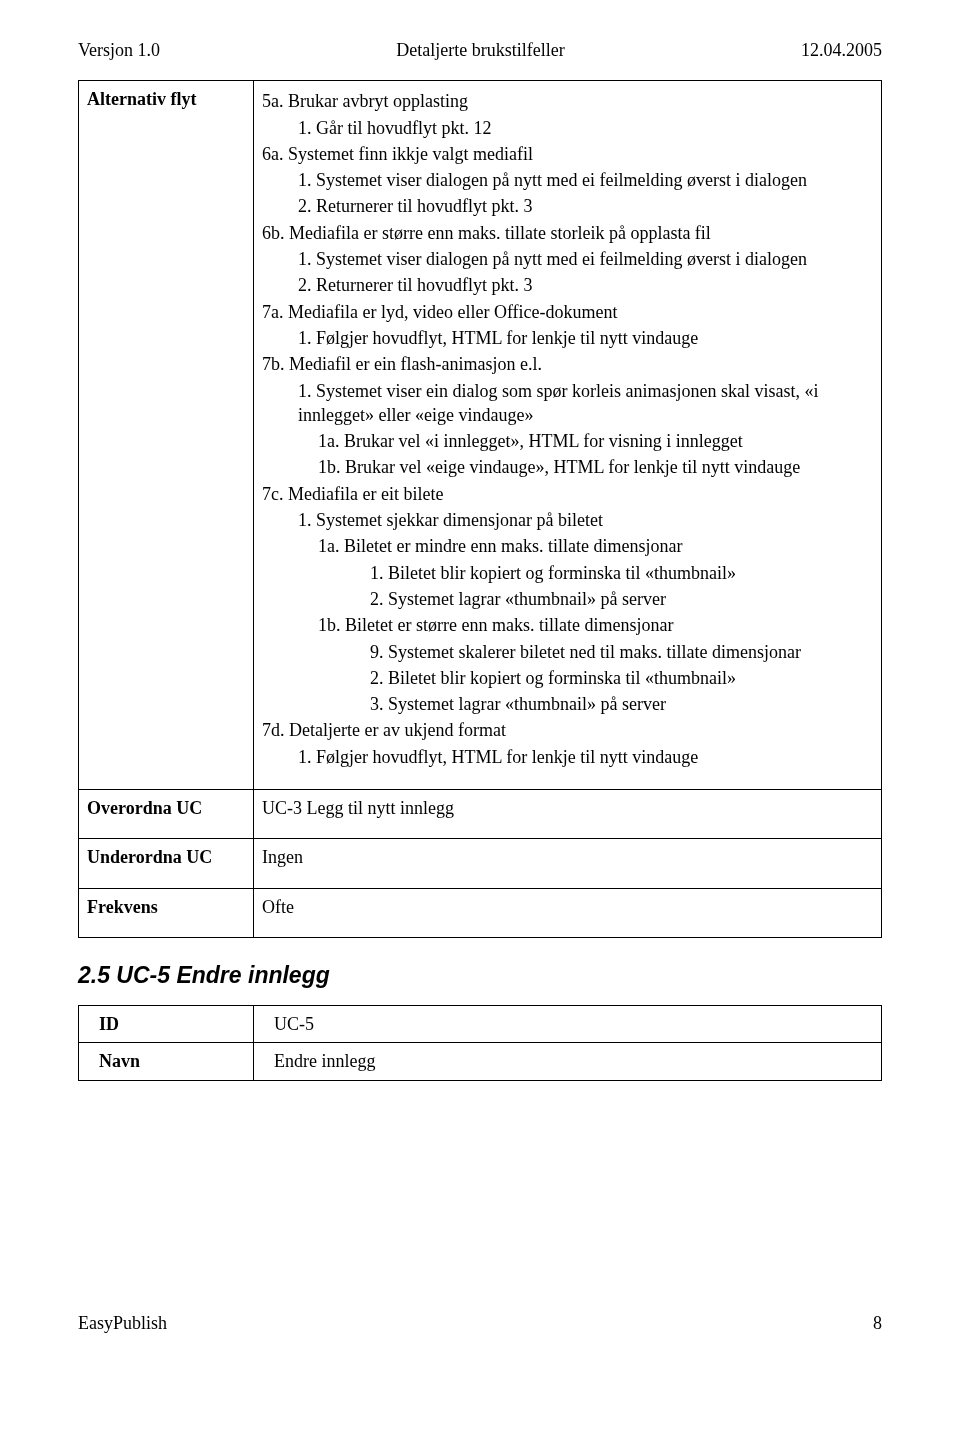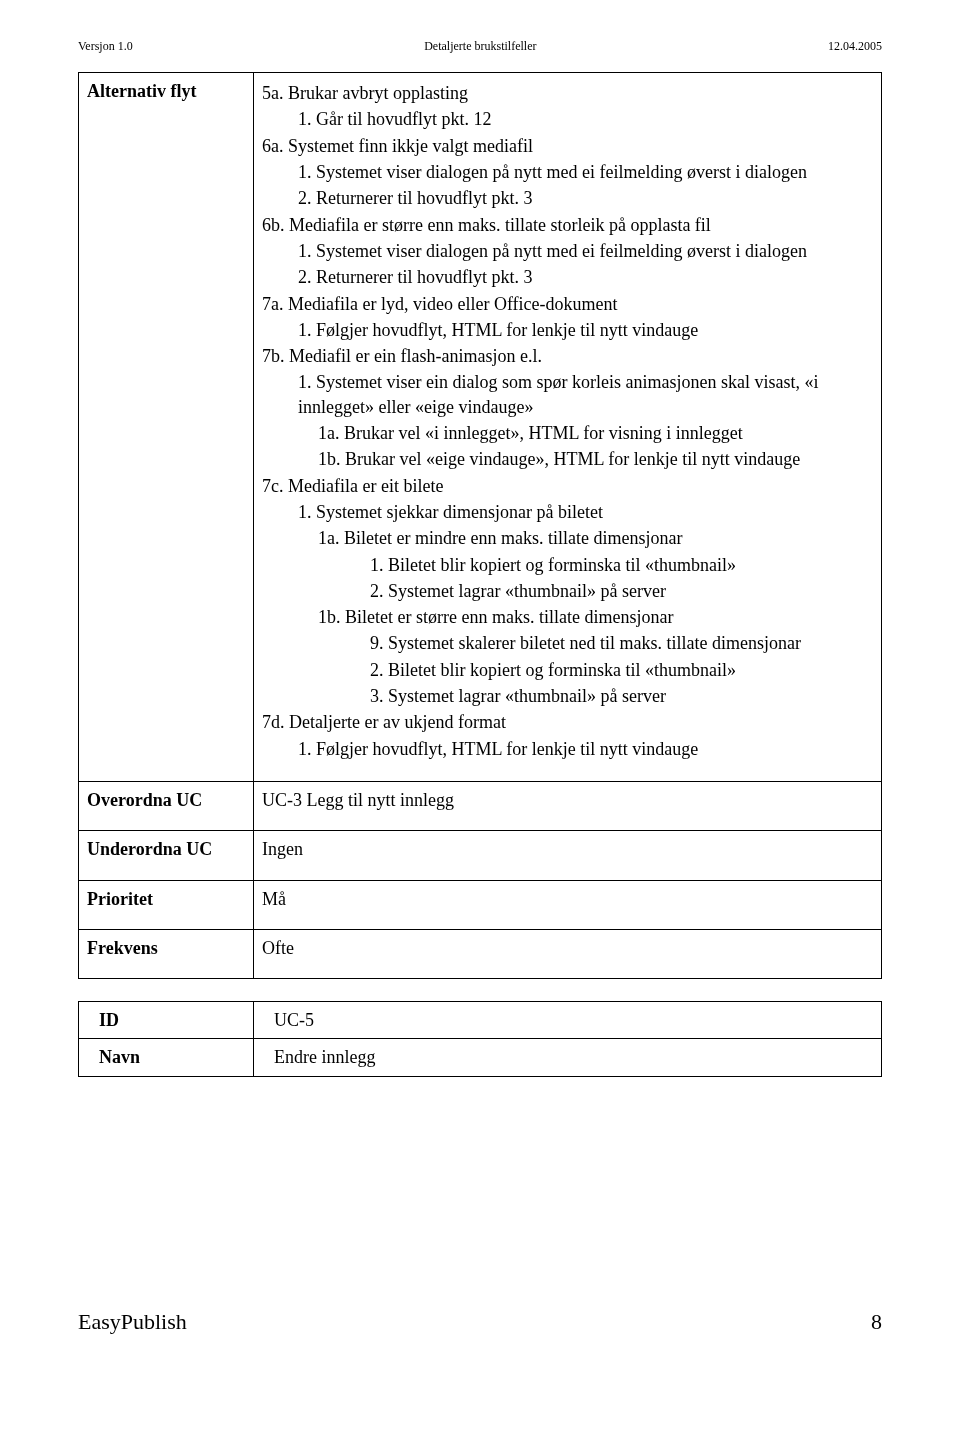--- a/index.html
+++ b/index.html
@@ -11,21 +11,21 @@
     width: 960px;
     font-size: 18px;
     line-height: 1.35;
   }
   .page {
     padding: 38px 78px 30px 78px;
   }
   .header-row {
     display: flex;
     justify-content: space-between;
-    font-size: 12px;
+    font-size: 18px;
     margin-bottom: 18px;
   }
   table.main {
     width: 100%;
     border-collapse: collapse;
     border: 1px solid #000;
     margin-bottom: 22px;
   }
   table.main td {
     border: 1px solid #000;
@@ -54,21 +54,21 @@
     padding: 6px 20px;
   }
   table.sub td.label {
     width: 175px;
     font-weight: bold;
   }
   .footer {
     display: flex;
     justify-content: space-between;
     margin-top: 230px;
-    font-size: 22px;
+    font-size: 18px;
   }
   .blk { margin: 2px 0; }
   .i1 { margin-left: 36px; }
   .i2 { margin-left: 56px; }
   .i3 { margin-left: 108px; }
 </style>
 </head>
 <body>
 
 <div class="page">
@@ -113,30 +113,27 @@
     </tr>
     <tr>
       <td class="label">Overordna UC</td>
       <td>UC-3 Legg til nytt innlegg</td>
     </tr>
     <tr>
       <td class="label">Underordna UC</td>
       <td>Ingen</td>
     </tr>
     <tr>
-      <td class="label">Prioritet</td>
-      <td>Må</td>
-    </tr>
-    <tr>
       <td class="label">Frekvens</td>
       <td>Ofte</td>
     </tr>
   </tbody>
     </table>
 
+  <div class="section-title">2.5 UC-5 Endre innlegg</div>
 
   <table class="sub">
     <tbody>
         <tr>
       <td class="label">ID</td>
       <td>UC-5</td>
     </tr>
     <tr>
       <td class="label">Navn</td>
       <td>Endre innlegg</td>

